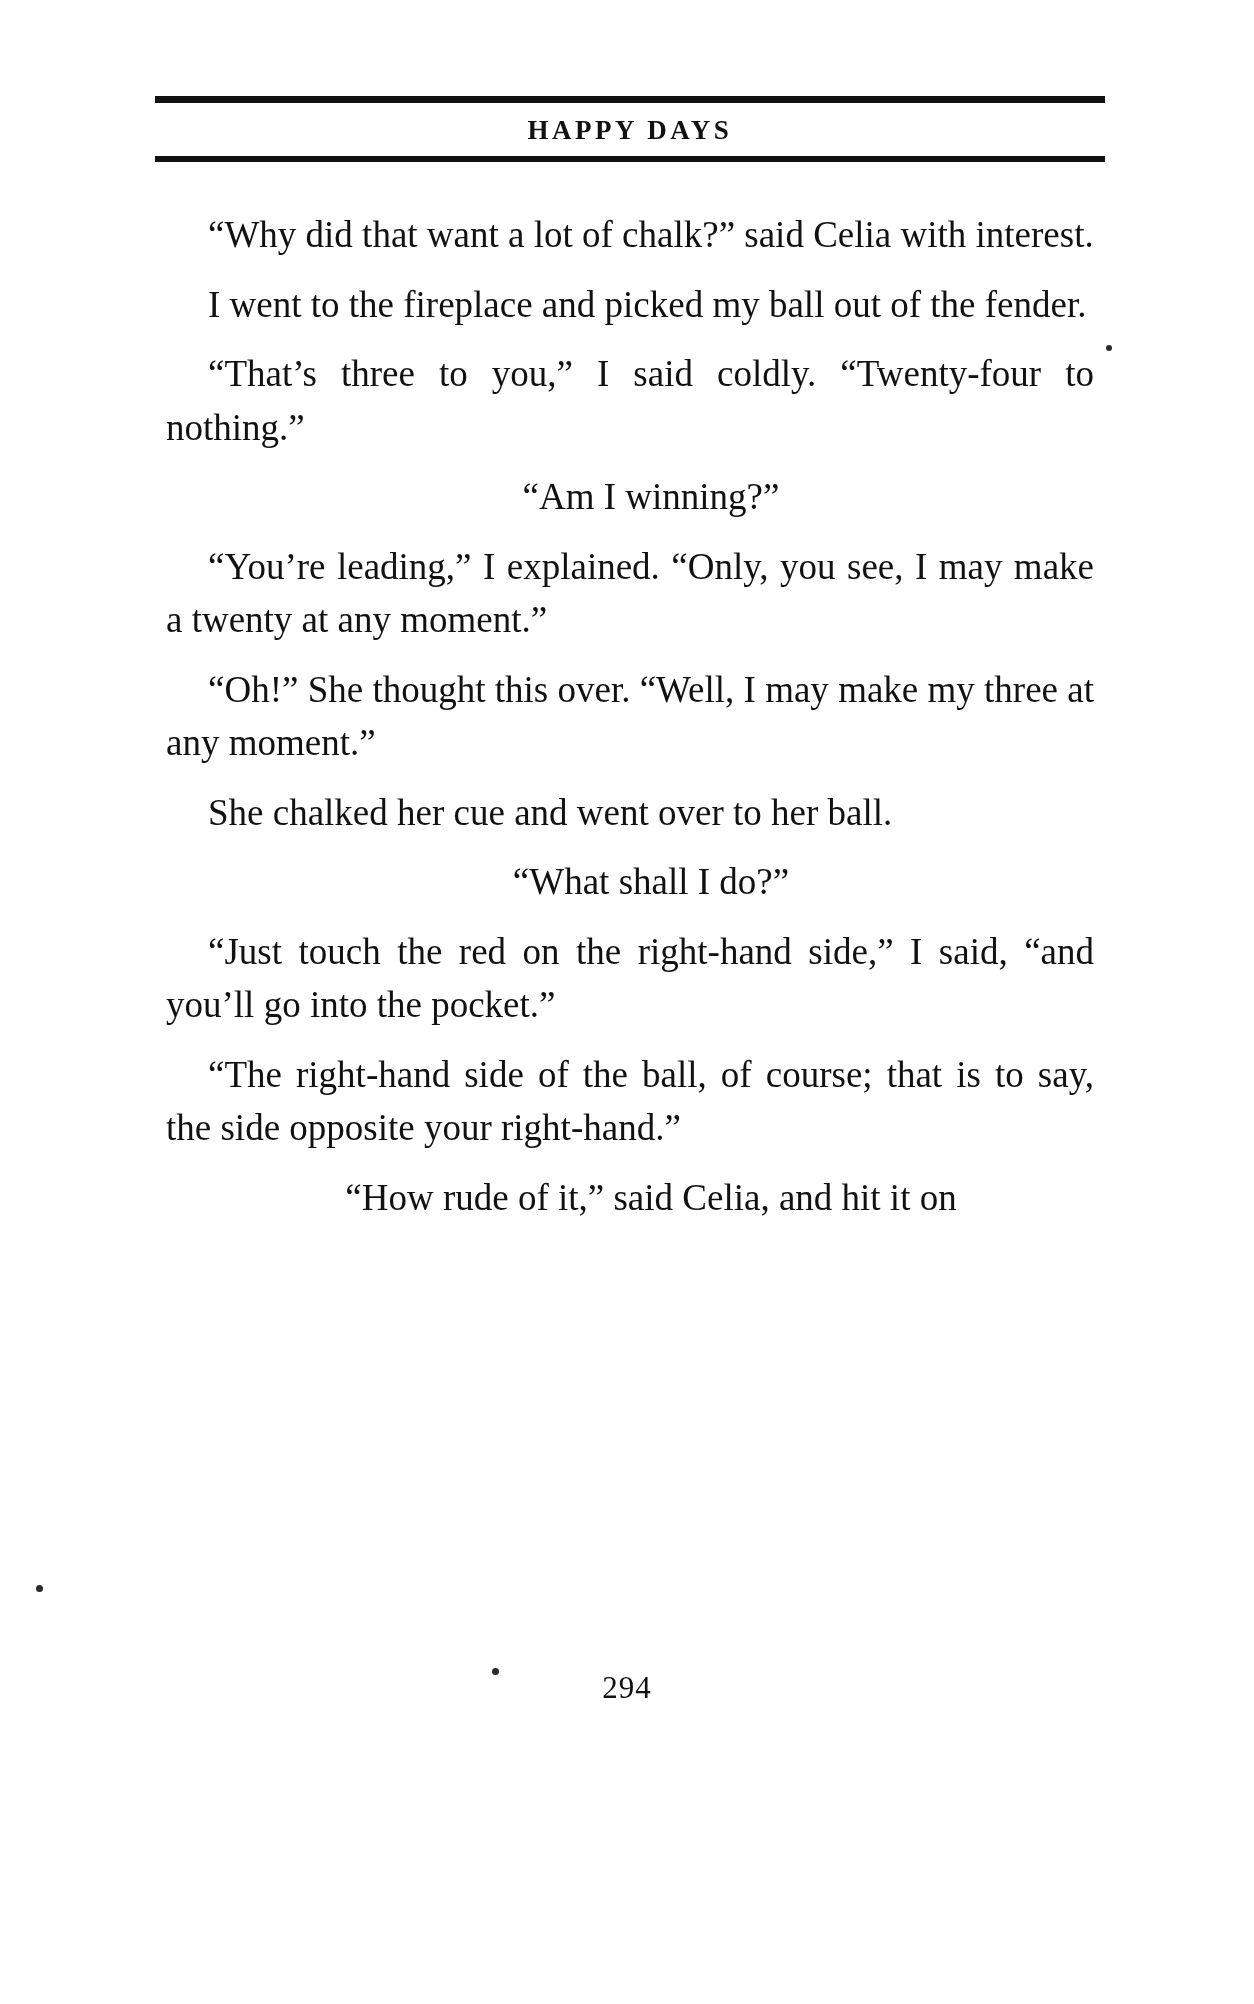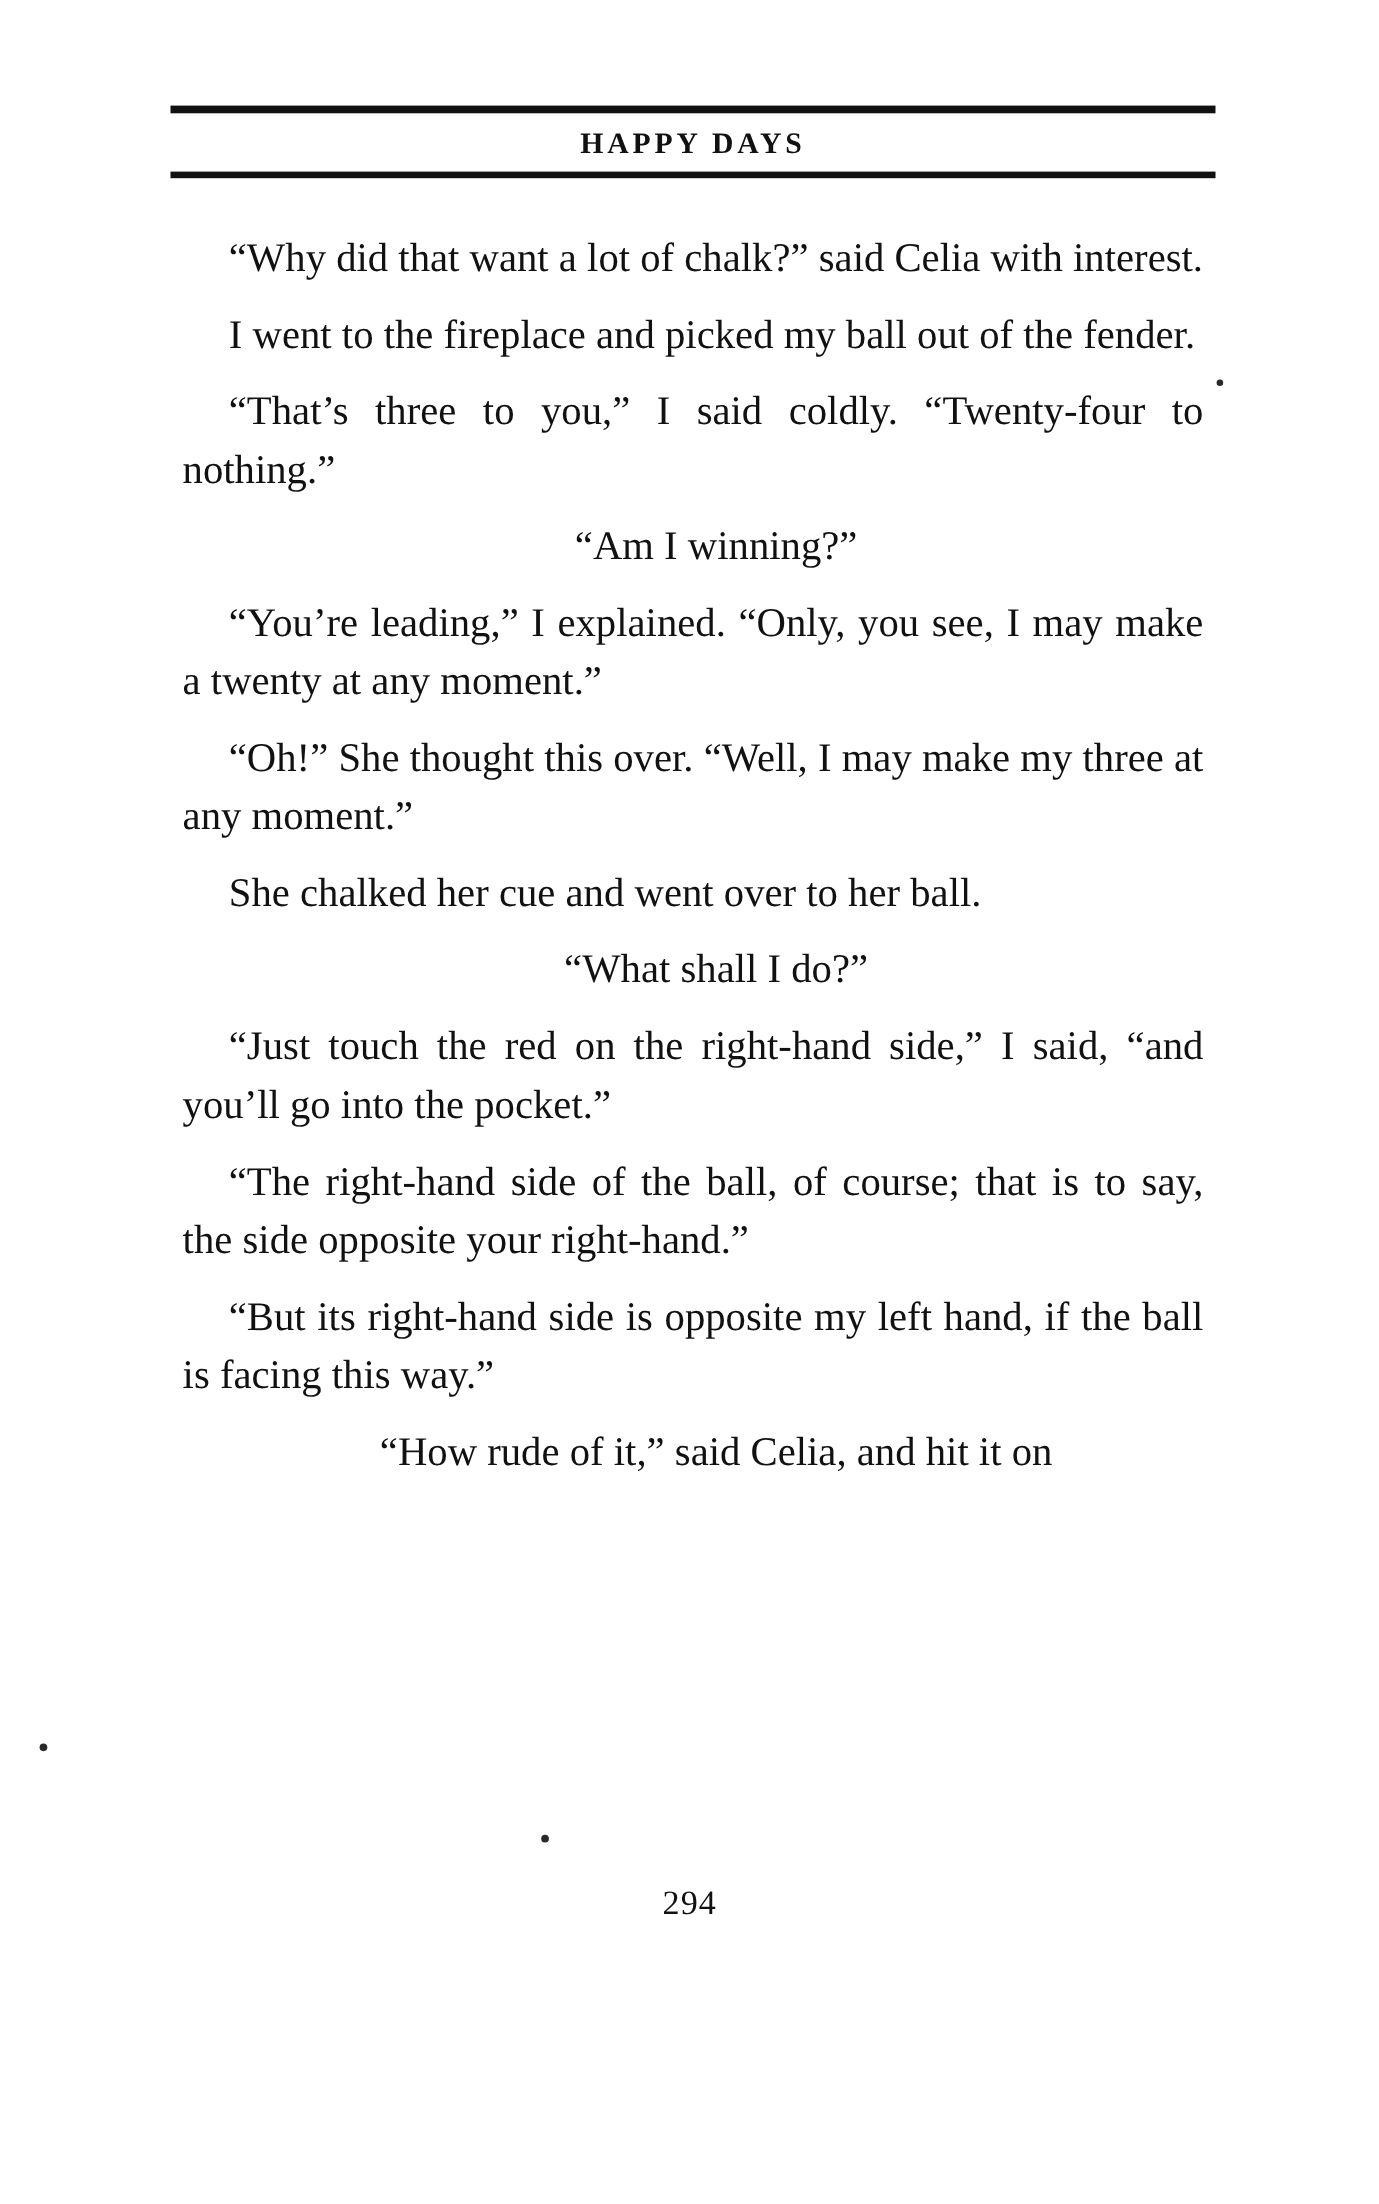--- a/index.html
+++ b/index.html
@@ -65,21 +65,21 @@
     color: #111111;
     -webkit-hyphens: none;
     hyphens: none;
   }
   p.para.last {
     text-align: center;
   }
   .folio {
     position: absolute;
     left: 0;
-    top: 1712px;
+    top: 1670px;
     width: 1254px;
     text-align: center;
     font-size: 31px;
     color: #111111;
     letter-spacing: 1px;
   }
   .speck {
     position: absolute;
     background: #2a2a2a;
     border-radius: 50%;
@@ -103,21 +103,20 @@
     <p class="para">“Why did that want a lot of chalk?” said Celia with interest.</p>
     <p class="para">I went to the fireplace and picked my ball out of the fender.</p>
     <p class="para">“That’s three to you,” I said coldly.  “Twenty-four to nothing.”</p>
     <p class="para last">“Am I winning?”</p>
     <p class="para">“You’re leading,” I explained.  “Only, you see, I may make a twenty at any moment.”</p>
     <p class="para">“Oh!”  She thought this over.  “Well, I may make my three at any moment.”</p>
     <p class="para">She chalked her cue and went over to her ball.</p>
     <p class="para last">“What shall I do?”</p>
     <p class="para">“Just touch the red on the right-hand side,” I said, “and you’ll go into the pocket.”</p>
     <p class="para">“The right-hand side of the ball, of course; that is to say, the side opposite your right-hand.”</p>
-    <p class="para">“But its right-hand side is opposite my left hand, if the ball is facing this way.”</p>
     <p class="para last">“How rude of it,” said Celia, and hit it on</p>
   </div>
 
   <div class="folio">294</div>
 
   <div class="speck speck-a"></div>
   <div class="speck speck-b"></div>
   <div class="speck speck-c"></div>
 </div>
 

